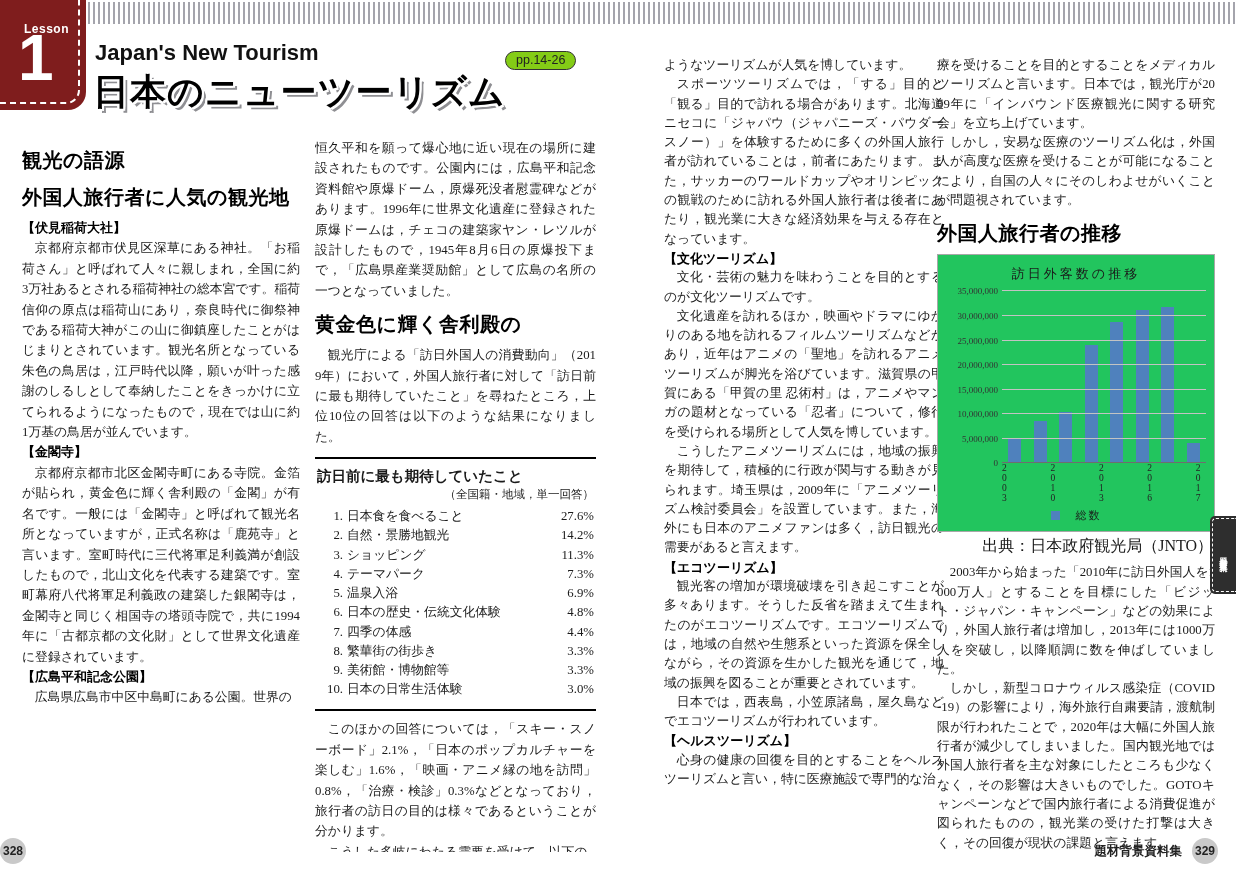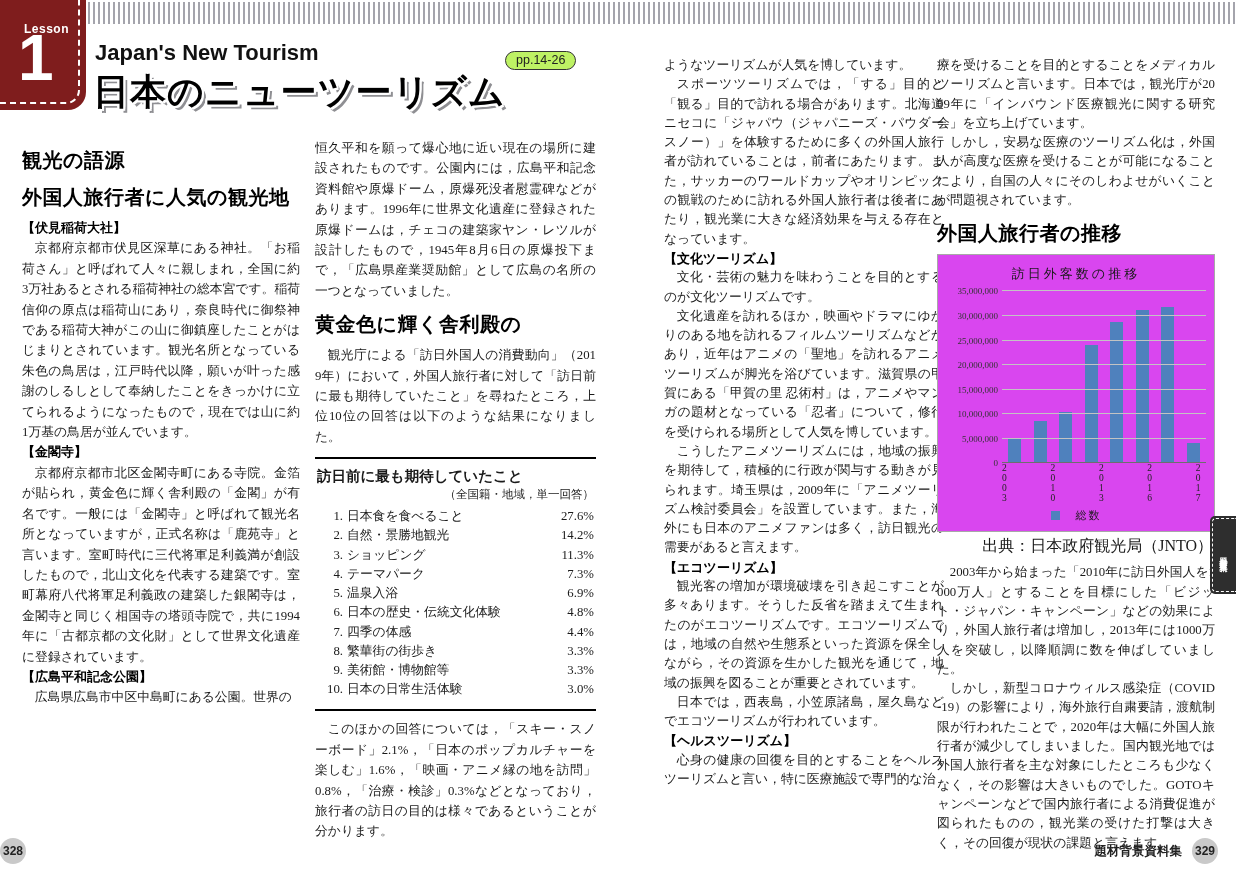--- a/index.html
+++ b/index.html
@@ -31,21 +31,21 @@
     position:absolute;left:93px;top:68px;font-family:"Liberation Sans",sans-serif;
     font-size:36px;font-weight:bold;color:#000;letter-spacing:1px;
     text-shadow:
       -2px -2px 0 #fff, 2px -2px 0 #fff, -2px 2px 0 #fff, 2px 2px 0 #fff,
       0 -2px 0 #fff, 0 2px 0 #fff, -2px 0 0 #fff, 2px 0 0 #fff,
       4px 4px 0 #8f8f93;
   }
   .page-ref{
     position:absolute;left:505px;top:51px;font-family:"Liberation Sans",sans-serif;
     font-size:12.5px;color:#222;border:1.3px solid #333;border-radius:10px;
-    padding:1px 10px 2px;background:#bef264;
+    padding:1px 10px 2px;background:#84cc16;
   }
   
   .col{position:absolute;overflow:hidden;text-align:justify;word-break:break-all;}
   #col1{left:22px;top:140px;width:278px;height:712px;}
   #col2{left:315px;top:138px;width:281px;height:714px;}
   #col3{left:664px;top:56px;width:280px;height:800px;}
   #col4{left:937px;top:56px;width:278px;height:800px;}
   .para{margin:0;font-size:12.8px;line-height:20.4px;text-indent:1em;}
   #col3 .para,#col4 .para{line-height:19.3px;}
   .para-cont{text-indent:0;}
@@ -65,21 +65,21 @@
     margin:10px 0 8px;padding:8px 2px 10px;
   }
   .rank-title{font-family:"Liberation Sans",sans-serif;font-weight:bold;font-size:14.5px;text-align:left;}
   .rank-subtitle{font-size:11.5px;text-align:right;margin:1px 0 5px;}
   .rank-row{display:flex;font-size:12.8px;line-height:19.2px;}
   .rank-no{width:26px;text-align:right;flex:0 0 auto;padding-right:4px;}
   .rank-label{flex:1 1 auto;text-align:left;}
   .rank-value{flex:0 0 auto;text-align:right;}
   
   .chart-card{
-    border:1px solid #a8a8a8;margin:6px 0 4px;padding:10px 8px 8px;background:#d946ef;
+    border:1px solid #a8a8a8;margin:6px 0 4px;padding:10px 8px 8px;background:#22c55e;
   }
   .chart-title{font-size:13px;text-align:center;letter-spacing:3px;margin-bottom:8px;text-indent:0;}
   .chart-body{display:flex;}
   .chart-ylabels{position:relative;width:56px;flex:0 0 auto;}
   .ytick{
     position:absolute;right:4px;transform:translateY(50%);
     font-size:9px;color:#333;white-space:nowrap;
   }
   .chart-plot{position:relative;flex:1 1 auto;height:172px;}
   .gridline{position:absolute;left:0;right:0;height:1px;background:#c3c3c3;}
@@ -203,20 +203,21 @@
           </div>
           <div class="rank-row">
             <span class="rank-no">10.</span>
             <span class="rank-label">日本の日常生活体験</span>
             <span class="rank-value">3.0%</span>
           </div>
         </div>
     </div>
     <div id="col2b">
         <p class="para">このほかの回答については，「スキー・スノーボード」2.1%，「日本のポップカルチャーを楽しむ」1.6%，「映画・アニメ縁の地を訪問」0.8%，「治療・検診」0.3%などとなっており，旅行者の訪日の目的は様々であるということが分かります。</p>
+        <p class="para">こうした多岐にわたる需要を受けて，以下の</p>
       </div>
   </div>
 
   <div class="col" id="col3">
       <p class="para para-cont">ようなツーリズムが人気を博しています。</p>
       <p class="para">スポーツツーリズムでは，「する」目的と「観る」目的で訪れる場合があります。北海道ニセコに「ジャパウ（ジャパニーズ・パウダースノー）」を体験するために多くの外国人旅行者が訪れていることは，前者にあたります。また，サッカーのワールドカップやオリンピックの観戦のために訪れる外国人旅行者は後者にあたり，観光業に大きな経済効果を与える存在となっています。</p>
       <div class="col-subheading">【文化ツーリズム】</div>
       <p class="para">文化・芸術の魅力を味わうことを目的とするのが文化ツーリズムです。</p>
       <p class="para">文化遺産を訪れるほか，映画やドラマにゆかりのある地を訪れるフィルムツーリズムなどがあり，近年はアニメの「聖地」を訪れるアニメツーリズムが脚光を浴びています。滋賀県の甲賀にある「甲賀の里 忍術村」は，アニメやマンガの題材となっている「忍者」について，修行を受けられる場所として人気を博しています。</p>
       <p class="para">こうしたアニメツーリズムには，地域の振興を期待して，積極的に行政が関与する動きが見られます。埼玉県は，2009年に「アニメツーリズム検討委員会」を設置しています。また，海外にも日本のアニメファンは多く，訪日観光の需要があると言えます。</p>

